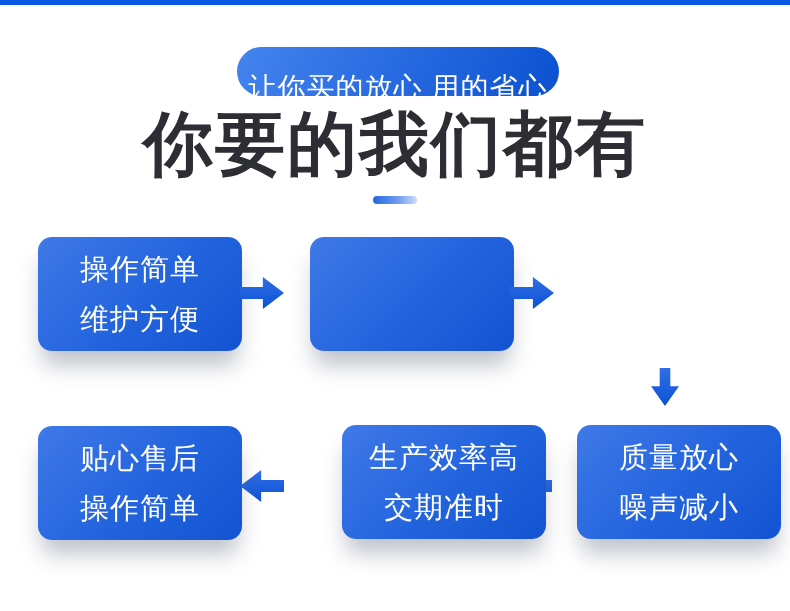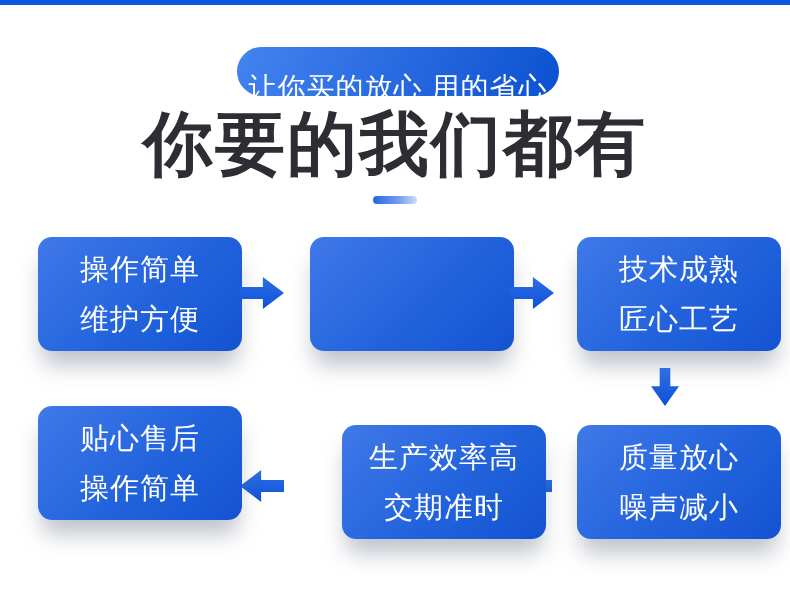--- a/index.html
+++ b/index.html
@@ -76,21 +76,21 @@
     line-height: 34px;
     font-weight: 500;
     letter-spacing: 1px;
     white-space: nowrap;
   }
   .box-1 { left: 38px;  top: 237px; }
   .box-2 { left: 310px; top: 237px; }
   .box-3 { left: 577px; top: 237px; }
   .box-4 { left: 577px; top: 425px; }
   .box-5 { left: 310px; top: 425px; margin-left: 32px; }
-  .box-6 { left: 38px;  top: 406px; }
+  .box-6 { left: 38px;  top: 426px; }
   .arrow {
     position: absolute;
     background: linear-gradient(180deg, #2f6fe4 0%, #0d51d6 100%);
   }
   .arrow-right {
     width: 44px; height: 32px;
     clip-path: polygon(0% 31%, 52% 31%, 52% 0%, 100% 50%, 52% 100%, 52% 69%, 0% 69%);
   }
   .arrow-left {
     width: 44px; height: 32px;
@@ -128,24 +128,20 @@
     <span>维护方便</span>
   </div>
 
   <div class="arrow arrow-right ar-1"></div>
 
   <div class="feature-box box-2">
   </div>
 
   <div class="arrow arrow-right ar-2"></div>
 
-  <div class="feature-box box-3">
-    <span>技术成熟</span>
-    <span>匠心工艺</span>
-  </div>
 
   <div class="arrow arrow-down ad-1"></div>
 
   <div class="feature-box box-4">
     <span>质量放心</span>
     <span>噪声减小</span>
   </div>
 
   <div class="arrow arrow-left al-1"></div>
 

